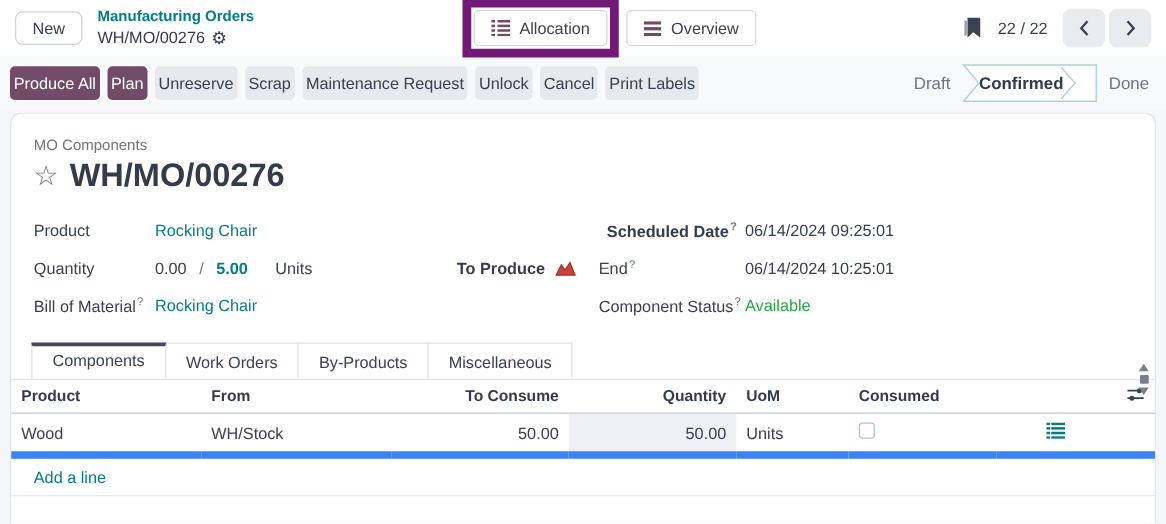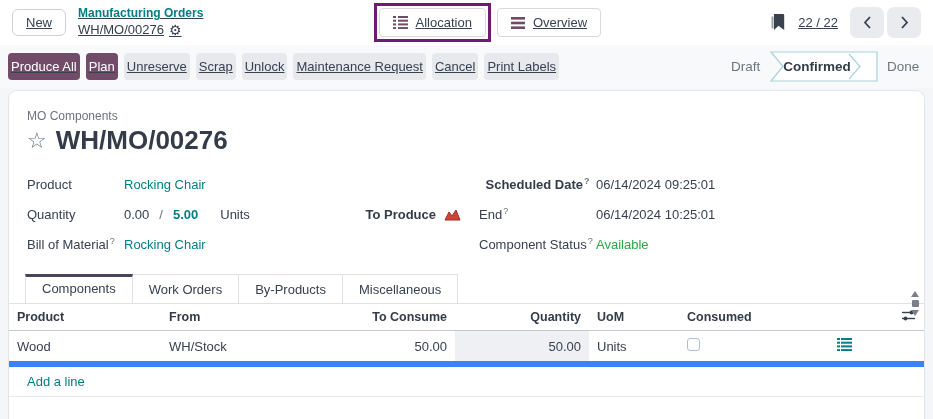--- a/index.html
+++ b/index.html
@@ -1,32 +1,32 @@
 <!DOCTYPE html>
 <html><head>
 <meta charset="utf-8">
 <style>
   * { box-sizing: border-box; margin: 0; padding: 0; }
   body { font-family: "Liberation Sans", sans-serif; background: #e8eaed; }
   .screen {
     position: relative; width: 933px; height: 419px; background: #f5f6f8;
-    font-size: 13px; color: #374151; overflow: hidden; text-decoration: underline;
+    font-size: 13px; color: #374151; overflow: hidden;
   }
 
   
   .topbar { height: 45px; background: #fff; display: flex; align-items: center; padding: 0 12px; }
   .btn-new { background: #fff; border: 1px solid #ced2d8; border-radius: 6px; padding: 5px 13px;
              font-size: 13px; color: #374151; cursor: pointer; font-family: inherit; }
   .breadcrumb { margin-left: 12px; line-height: 1.3; text-align: center; }
   .bc-app { color: #017E84; font-weight: 700; font-size: 12px; }
   .bc-record { font-size: 13px; color: #333c48; display: flex; align-items: center; gap: 5px; }
   .gear { font-size: 14px; color: #374151; cursor: pointer; line-height: 1; }
 
   .topbar-center { flex: 1; display: flex; justify-content: center; align-items: center; gap: 6px; }
-  .highlight-box { border: 3px solid #701a75; padding: 2px; }
+  .highlight-box { border: 7px solid #701a75; padding: 2px; }
   .stat-btn { display: flex; align-items: center; gap: 8px; background: #fff; border: 1px solid #d6dade;
               border-radius: 4px; padding: 6px 13px; font-size: 13px; color: #374151; cursor: pointer;
               font-family: inherit; }
 
   .topbar-right { display: flex; align-items: center; gap: 12px; }
   .pager-text { font-size: 13px; color: #374151; }
   .pager-btns { display: flex; gap: 3px; }
   .pager-btn { width: 34px; height: 31px; background: #e9ebef; border: none; border-radius: 7px;
                display: flex; align-items: center; justify-content: center; cursor: pointer; }
 
@@ -160,22 +160,22 @@
       </div>
     </div>
   </div>
 
   <div class="actionbar">
     <div class="ab-left">
       <button class="btn primary">Produce All</button>
       <button class="btn primary">Plan</button>
       <button class="btn secondary">Unreserve</button>
       <button class="btn secondary">Scrap</button>
+      <button class="btn secondary">Maintenance Request</button>
       <button class="btn secondary">Unlock</button>
-      <button class="btn secondary">Maintenance Request</button>
       <button class="btn secondary">Cancel</button>
       <button class="btn secondary">Print Labels</button>
     </div>
 
     <svg width="204" height="31" viewBox="0 0 204 31">
       <path d="M50,1 L62,15.5 L50,30 L156,30 L156,1 Z" fill="#ffffff" stroke="#A9D4D8" stroke-width="1.2"></path>
       <polyline points="128,3 139,15.5 128,28" fill="none" stroke="#A9D4D8" stroke-width="1.2"></polyline>
       <text x="10" y="20" font-size="13.5" fill="#6c757d">Draft</text>
       <text x="96" y="20" font-size="13.5" font-weight="bold" fill="#333c48" text-anchor="middle">Confirmed</text>
       <text x="166" y="20" font-size="13.5" fill="#6c757d">Done</text>

